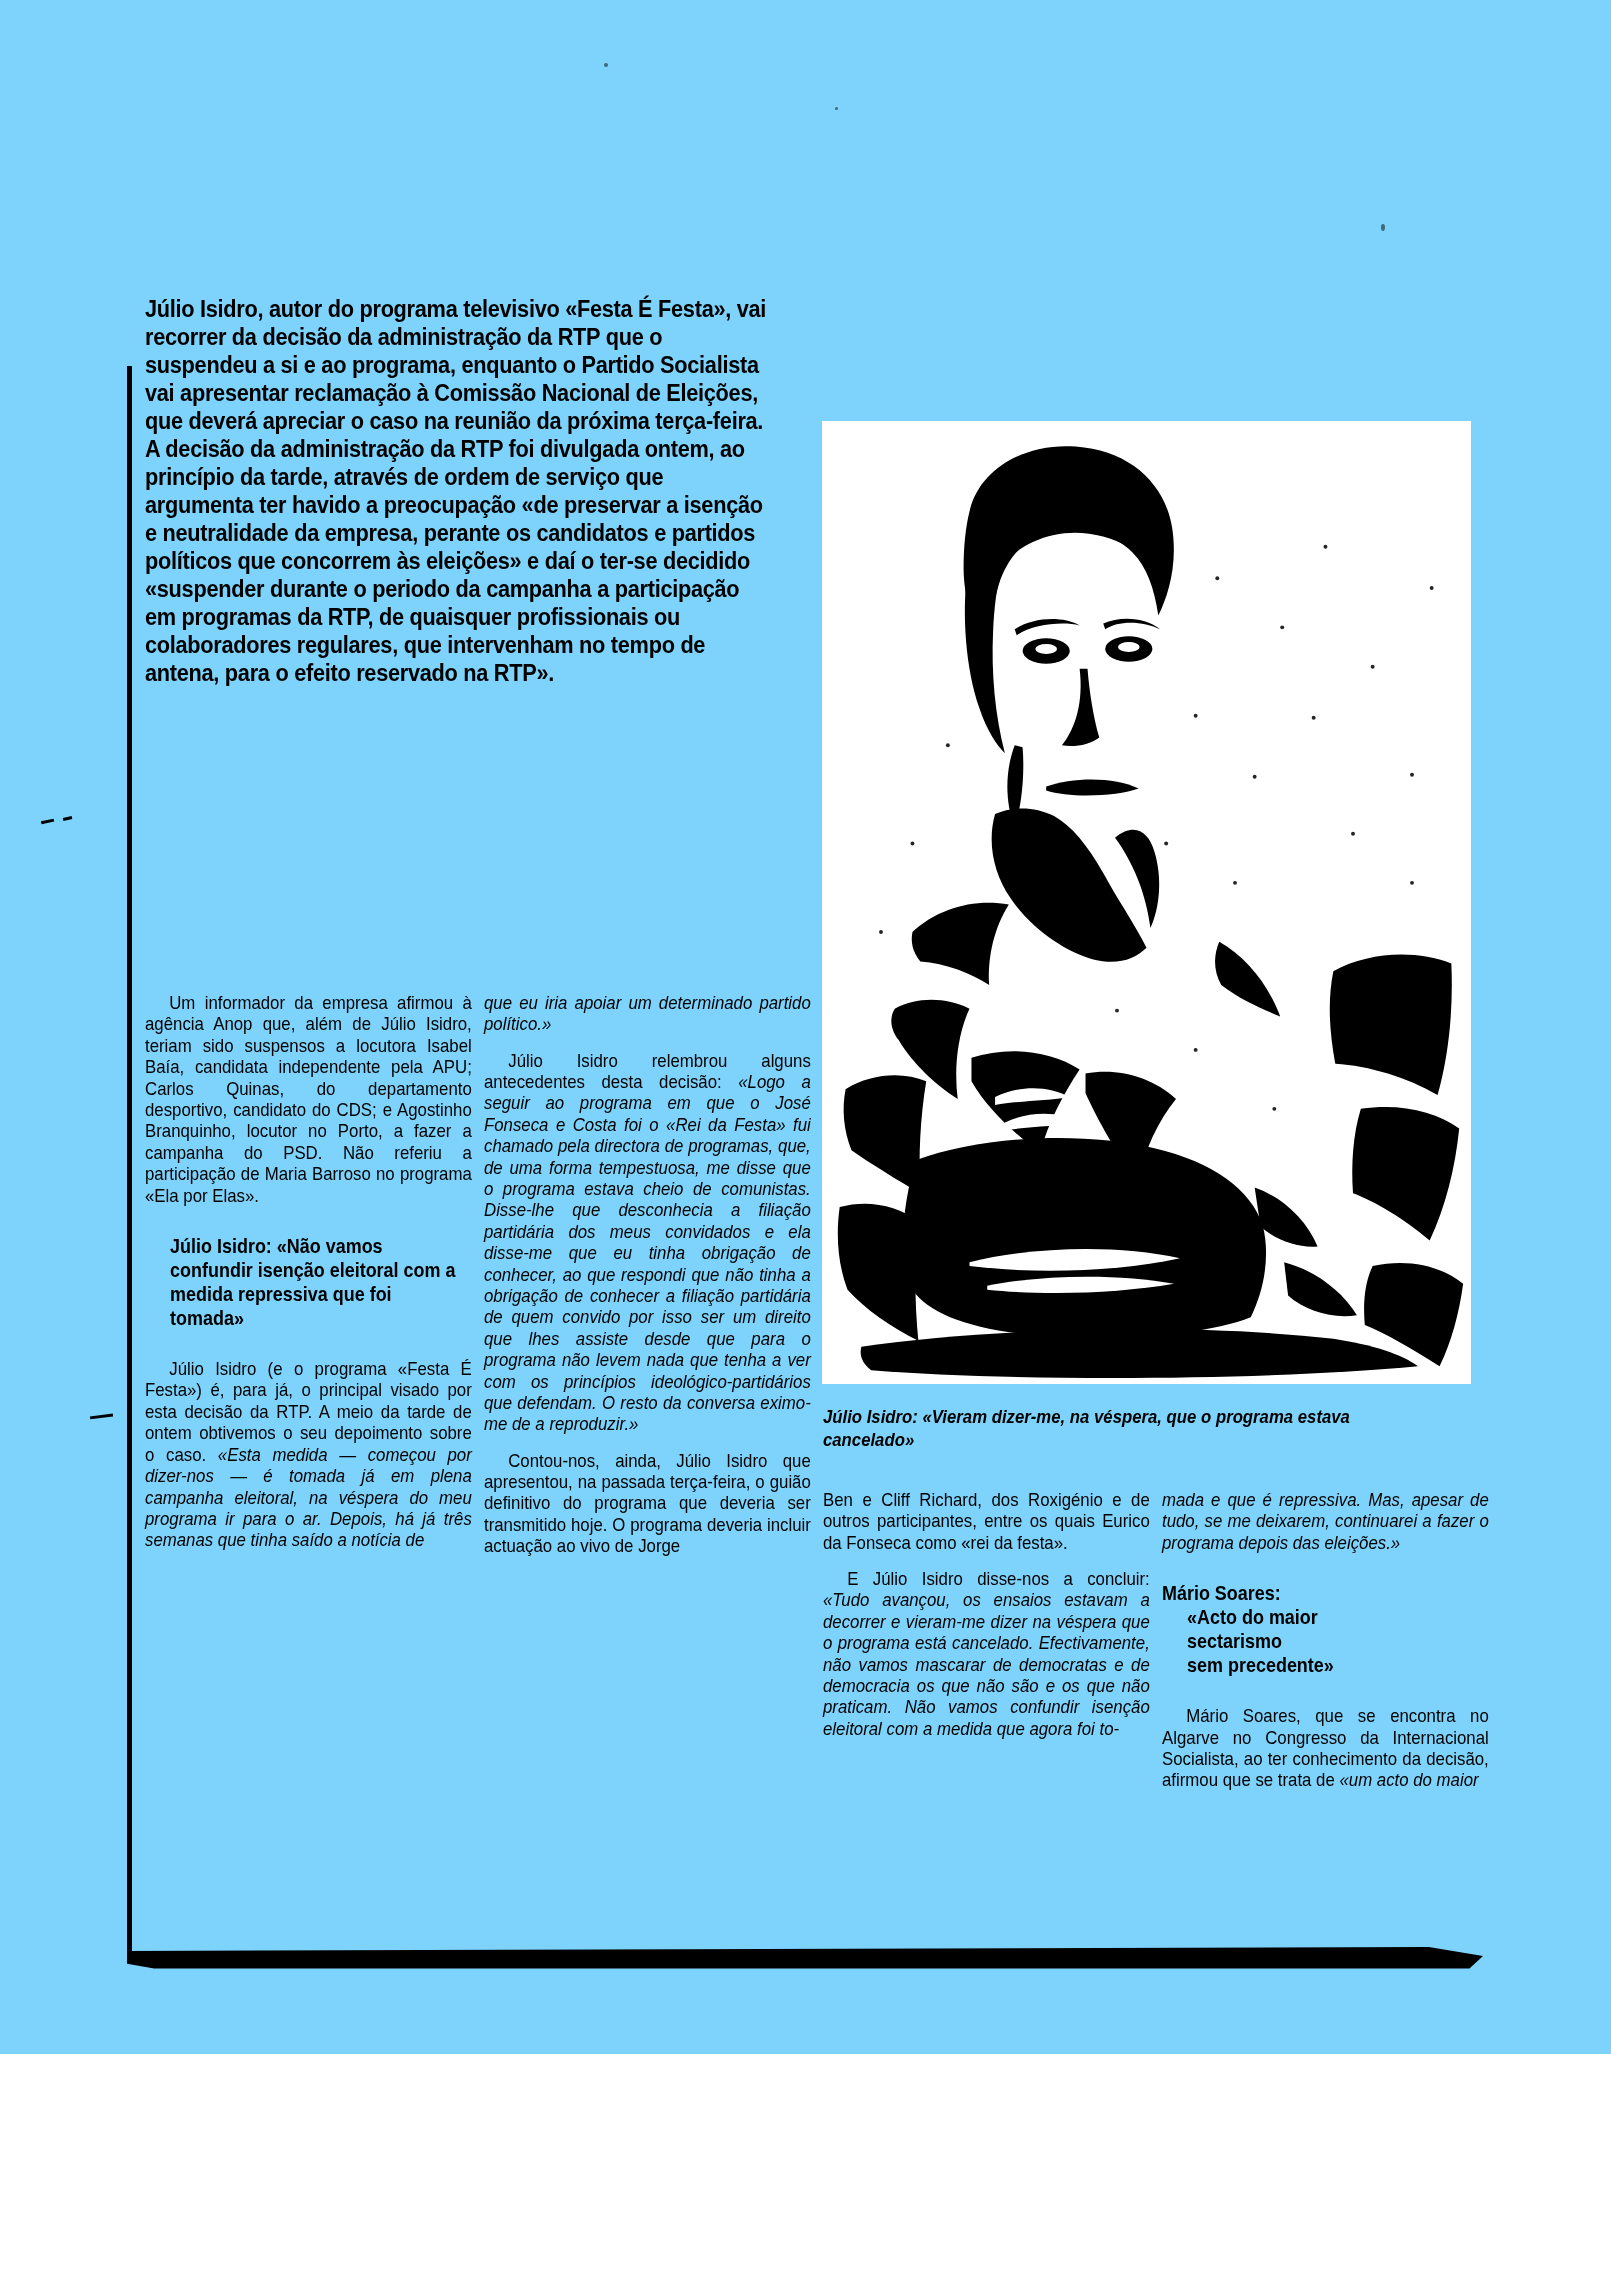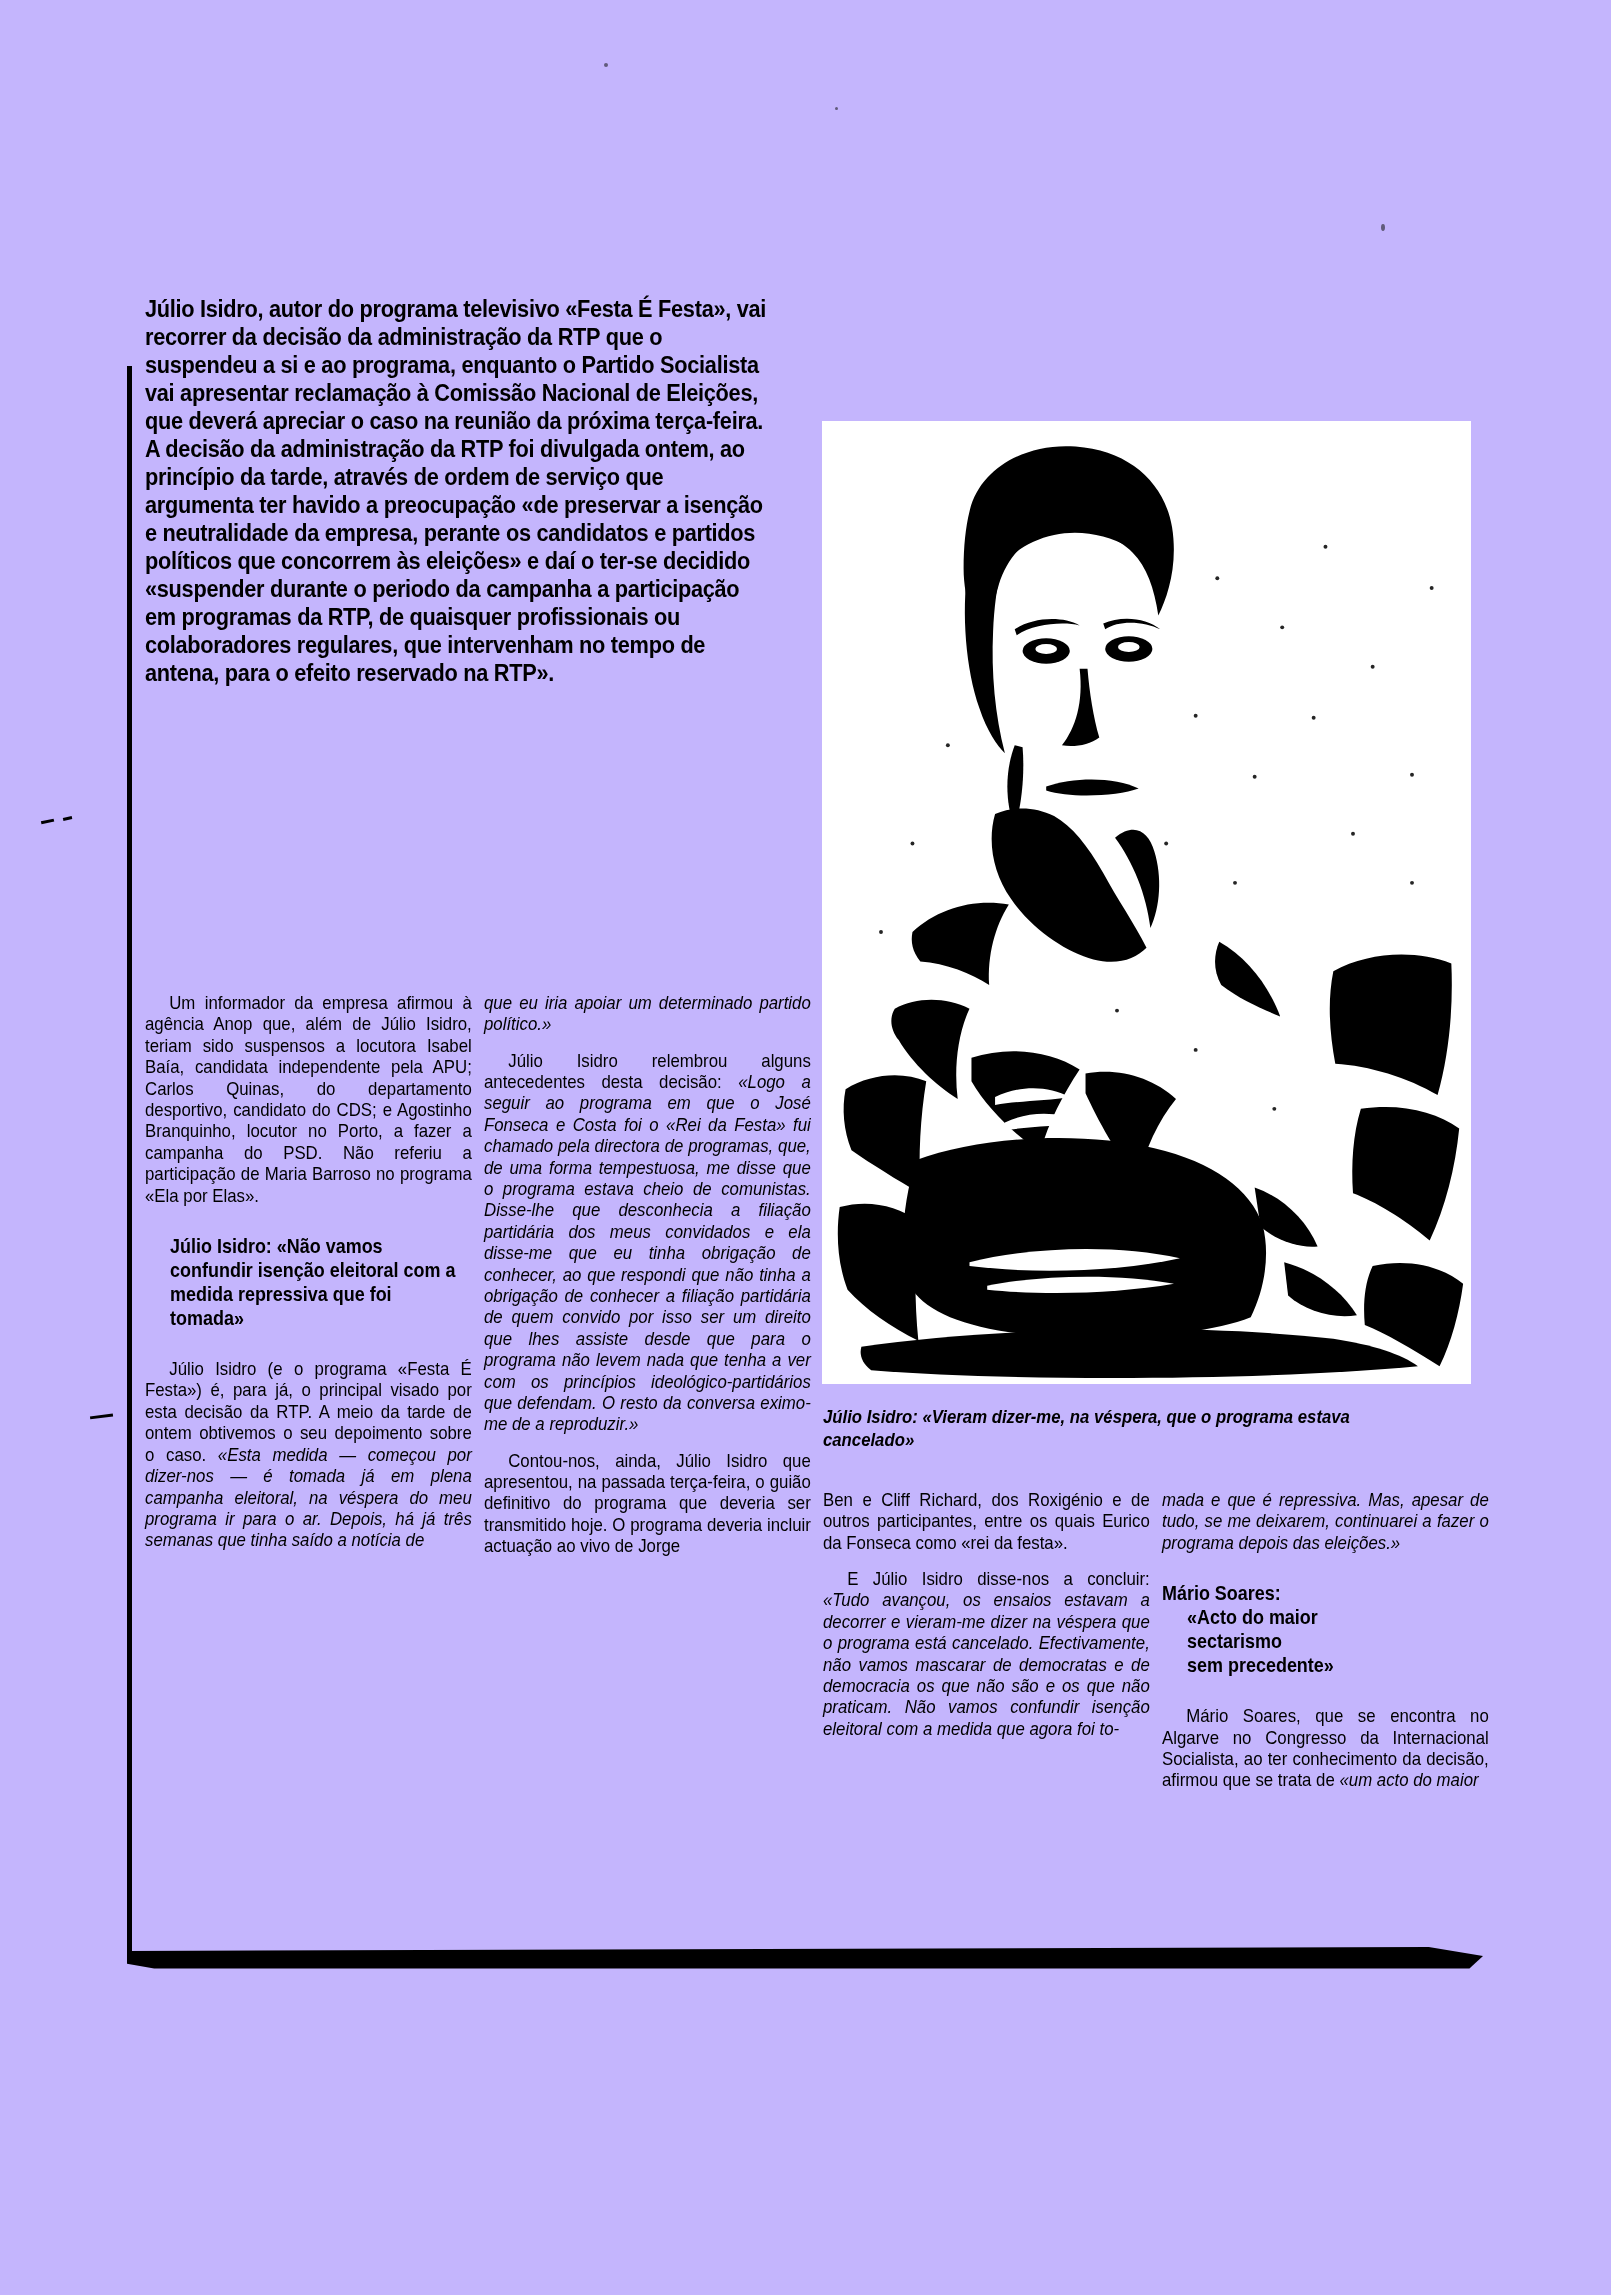--- a/index.html
+++ b/index.html
@@ -10,22 +10,22 @@
     font-family:"Liberation Sans", sans-serif;
     color:#000000;
     position:relative;
     overflow:hidden;
     -webkit-font-smoothing:none;
   }
 
   
   .scan {
     position:absolute;
-    left:0; top:0; width:1612px; height:2295px;
-    background:#c4b5fd;
+    left:0; top:0; width:1612px; height:2054px;
+    background:#7dd3fc;
   }
 
   
   .speck { position:absolute; background:#111; border-radius:50%; opacity:.55; }
 
   
   .rule-left {
     position:absolute;
     left:127px; top:366px;
     width:5.4px; height:1594px;

